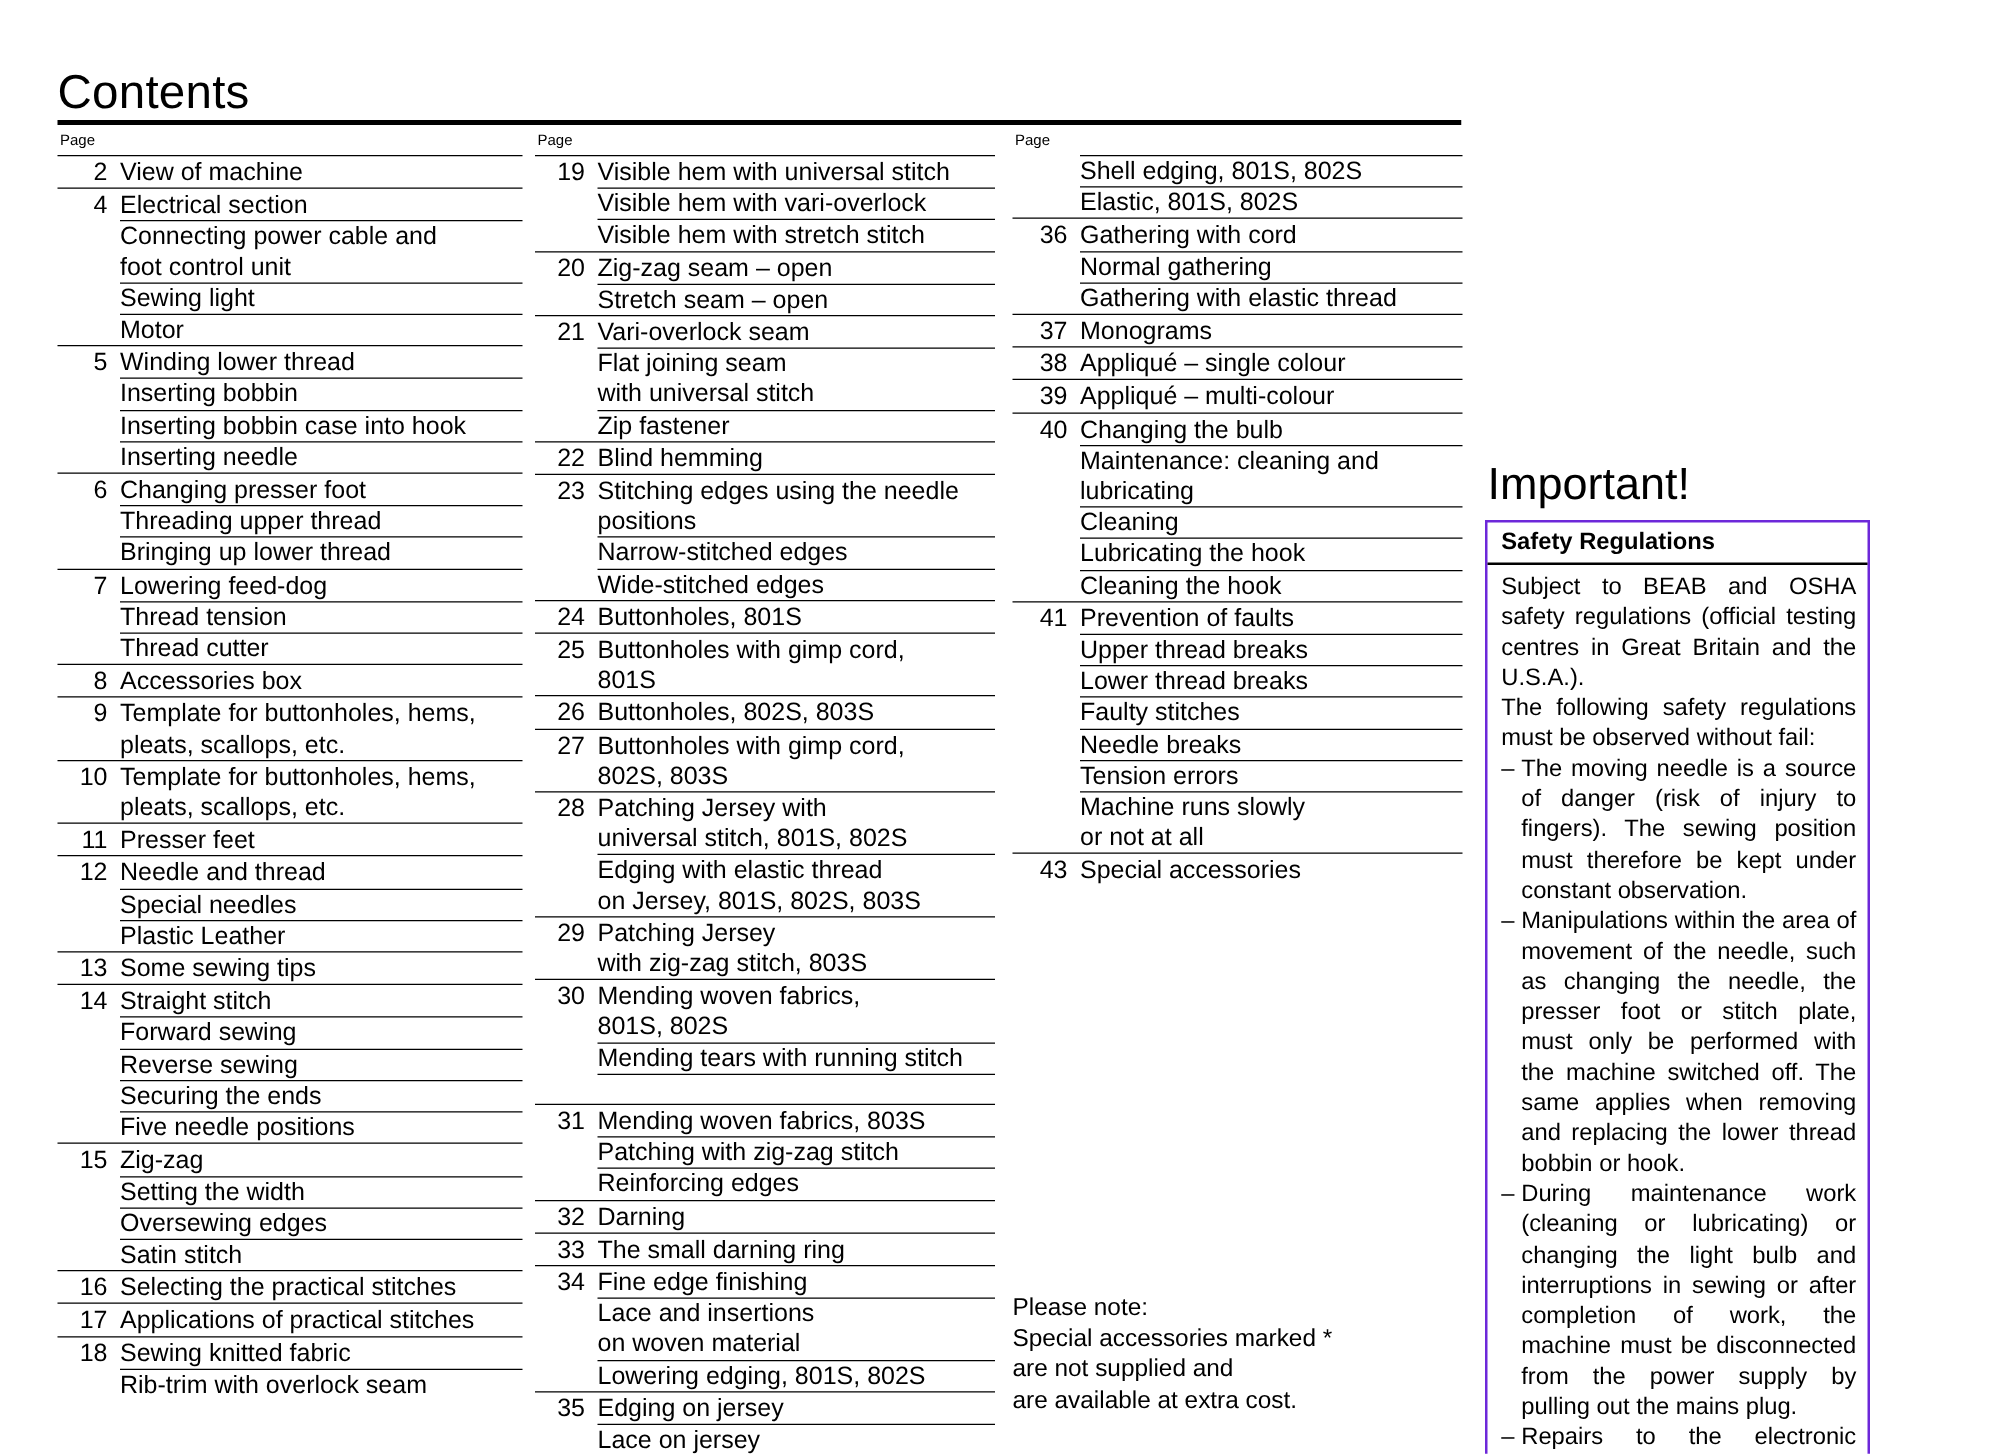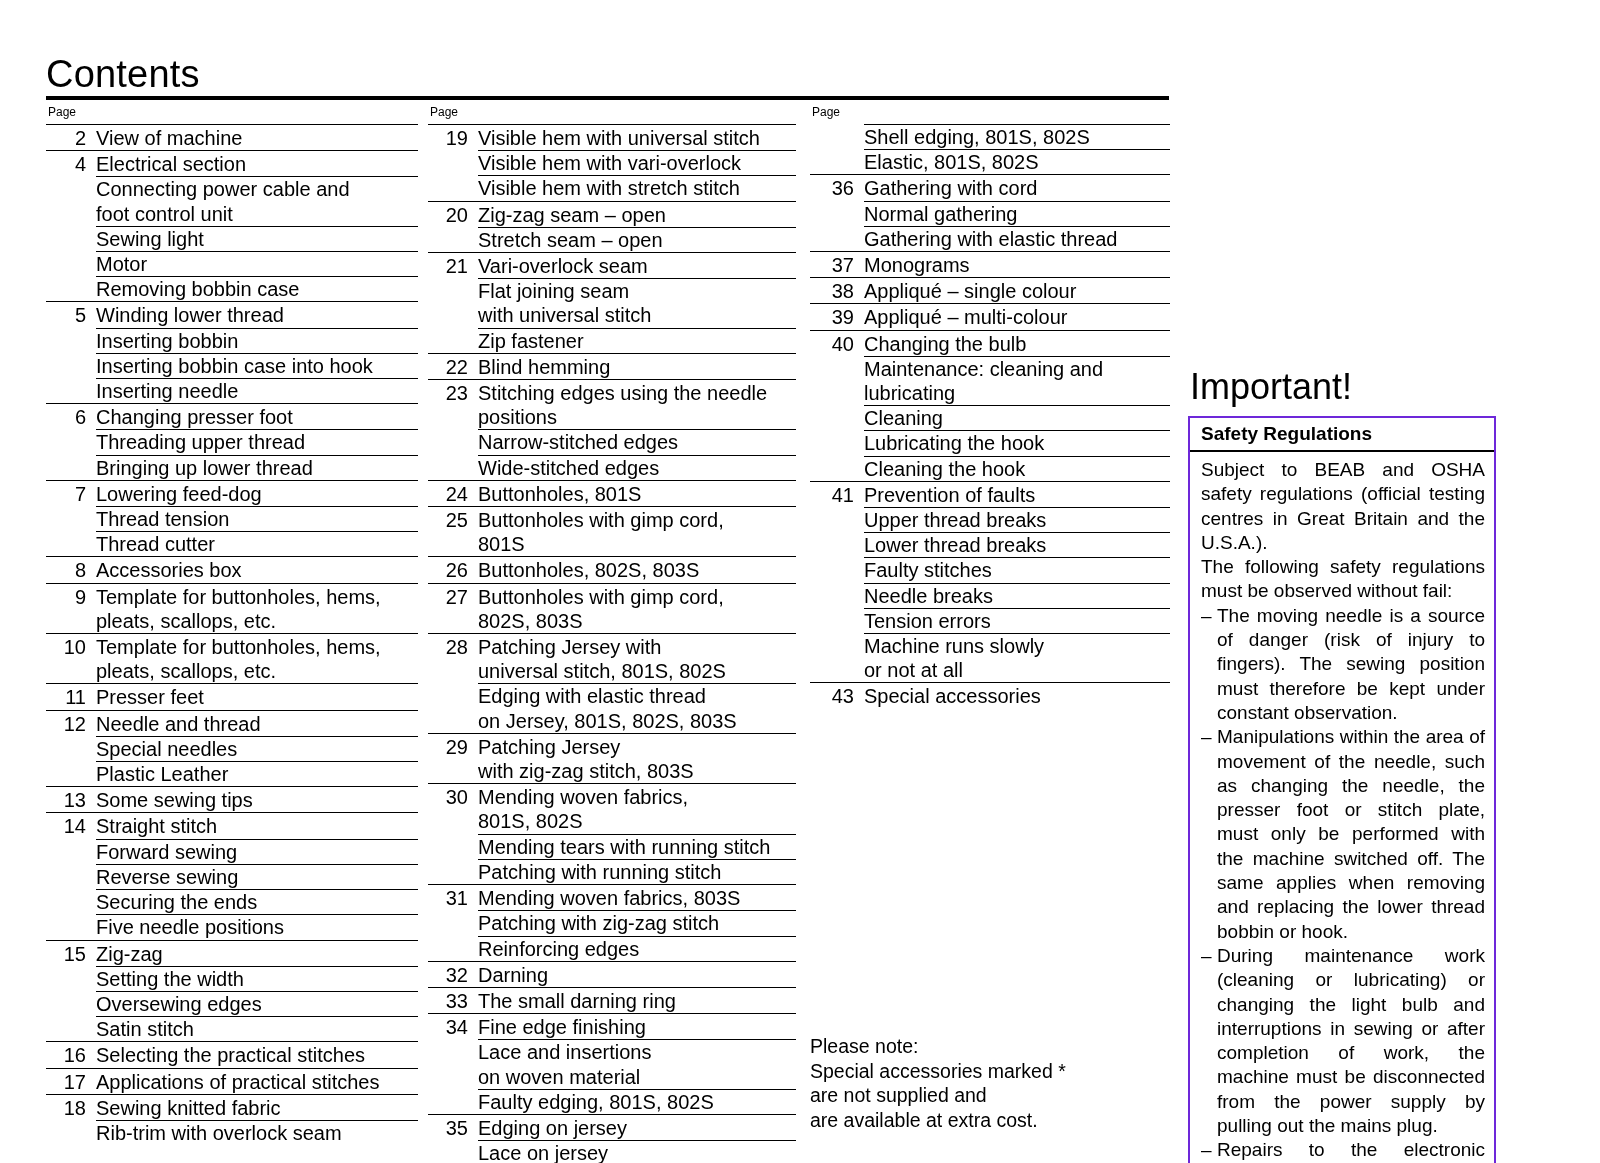--- a/index.html
+++ b/index.html
@@ -186,24 +186,20 @@
 foot control unit</span>
       </li>
       <li class="toc-row sub">
         <span class="toc-num"></span>
         <span class="toc-text">Sewing light</span>
       </li>
       <li class="toc-row sub">
         <span class="toc-num"></span>
         <span class="toc-text">Motor</span>
       </li>
-      <li class="toc-row sub">
-        <span class="toc-num"></span>
-        <span class="toc-text">Removing bobbin case</span>
-      </li>
       <li class="toc-row">
         <span class="toc-num">5</span>
         <span class="toc-text">Winding lower thread</span>
       </li>
       <li class="toc-row sub">
         <span class="toc-num"></span>
         <span class="toc-text">Inserting bobbin</span>
       </li>
       <li class="toc-row sub">
         <span class="toc-num"></span>
@@ -416,21 +412,20 @@
         <span class="toc-num">30</span>
         <span class="toc-text">Mending woven fabrics,
 801S,  802S</span>
       </li>
       <li class="toc-row sub">
         <span class="toc-num"></span>
         <span class="toc-text">Mending tears with running stitch</span>
       </li>
       <li class="toc-row sub">
         <span class="toc-num"></span>
-        <span class="toc-text">Patching with running stitch</span>
       </li>
       <li class="toc-row">
         <span class="toc-num">31</span>
         <span class="toc-text">Mending woven fabrics, 803S</span>
       </li>
       <li class="toc-row sub">
         <span class="toc-num"></span>
         <span class="toc-text">Patching with zig-zag stitch</span>
       </li>
       <li class="toc-row sub">
@@ -449,21 +444,21 @@
         <span class="toc-num">34</span>
         <span class="toc-text">Fine edge finishing</span>
       </li>
       <li class="toc-row sub">
         <span class="toc-num"></span>
         <span class="toc-text">Lace and insertions
 on woven material</span>
       </li>
       <li class="toc-row sub">
         <span class="toc-num"></span>
-        <span class="toc-text">Faulty edging,  801S,  802S</span>
+        <span class="toc-text">Lowering edging,  801S,  802S</span>
       </li>
       <li class="toc-row">
         <span class="toc-num">35</span>
         <span class="toc-text">Edging on jersey</span>
       </li>
       <li class="toc-row sub">
         <span class="toc-num"></span>
         <span class="toc-text">Lace on jersey</span>
       </li>
     </ul>

